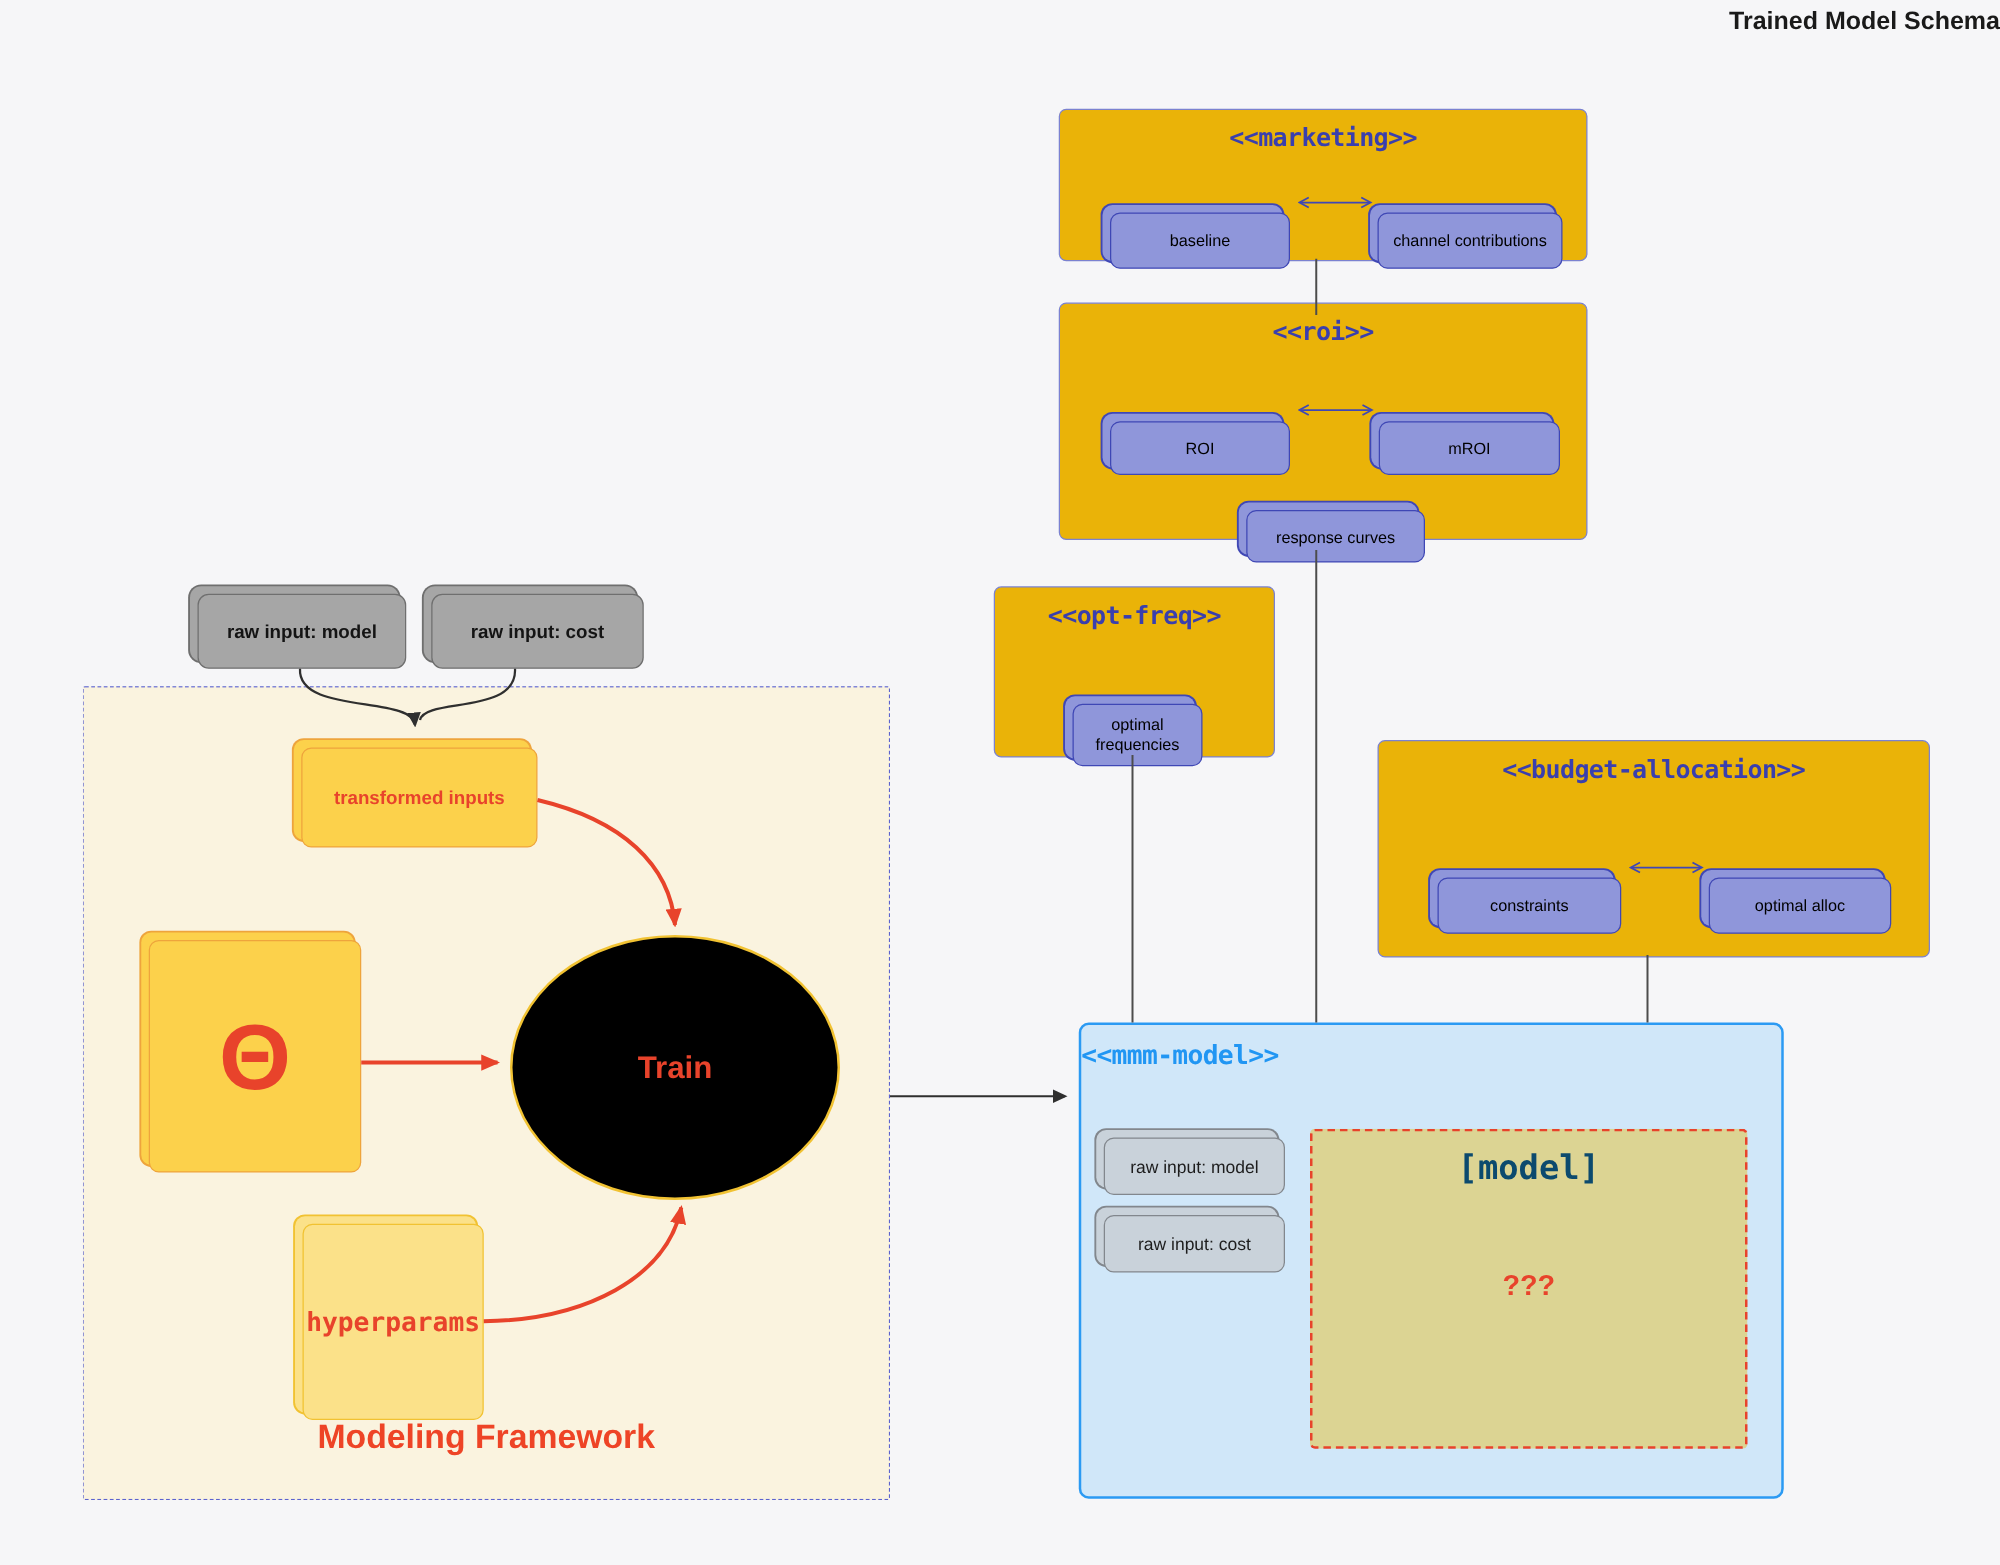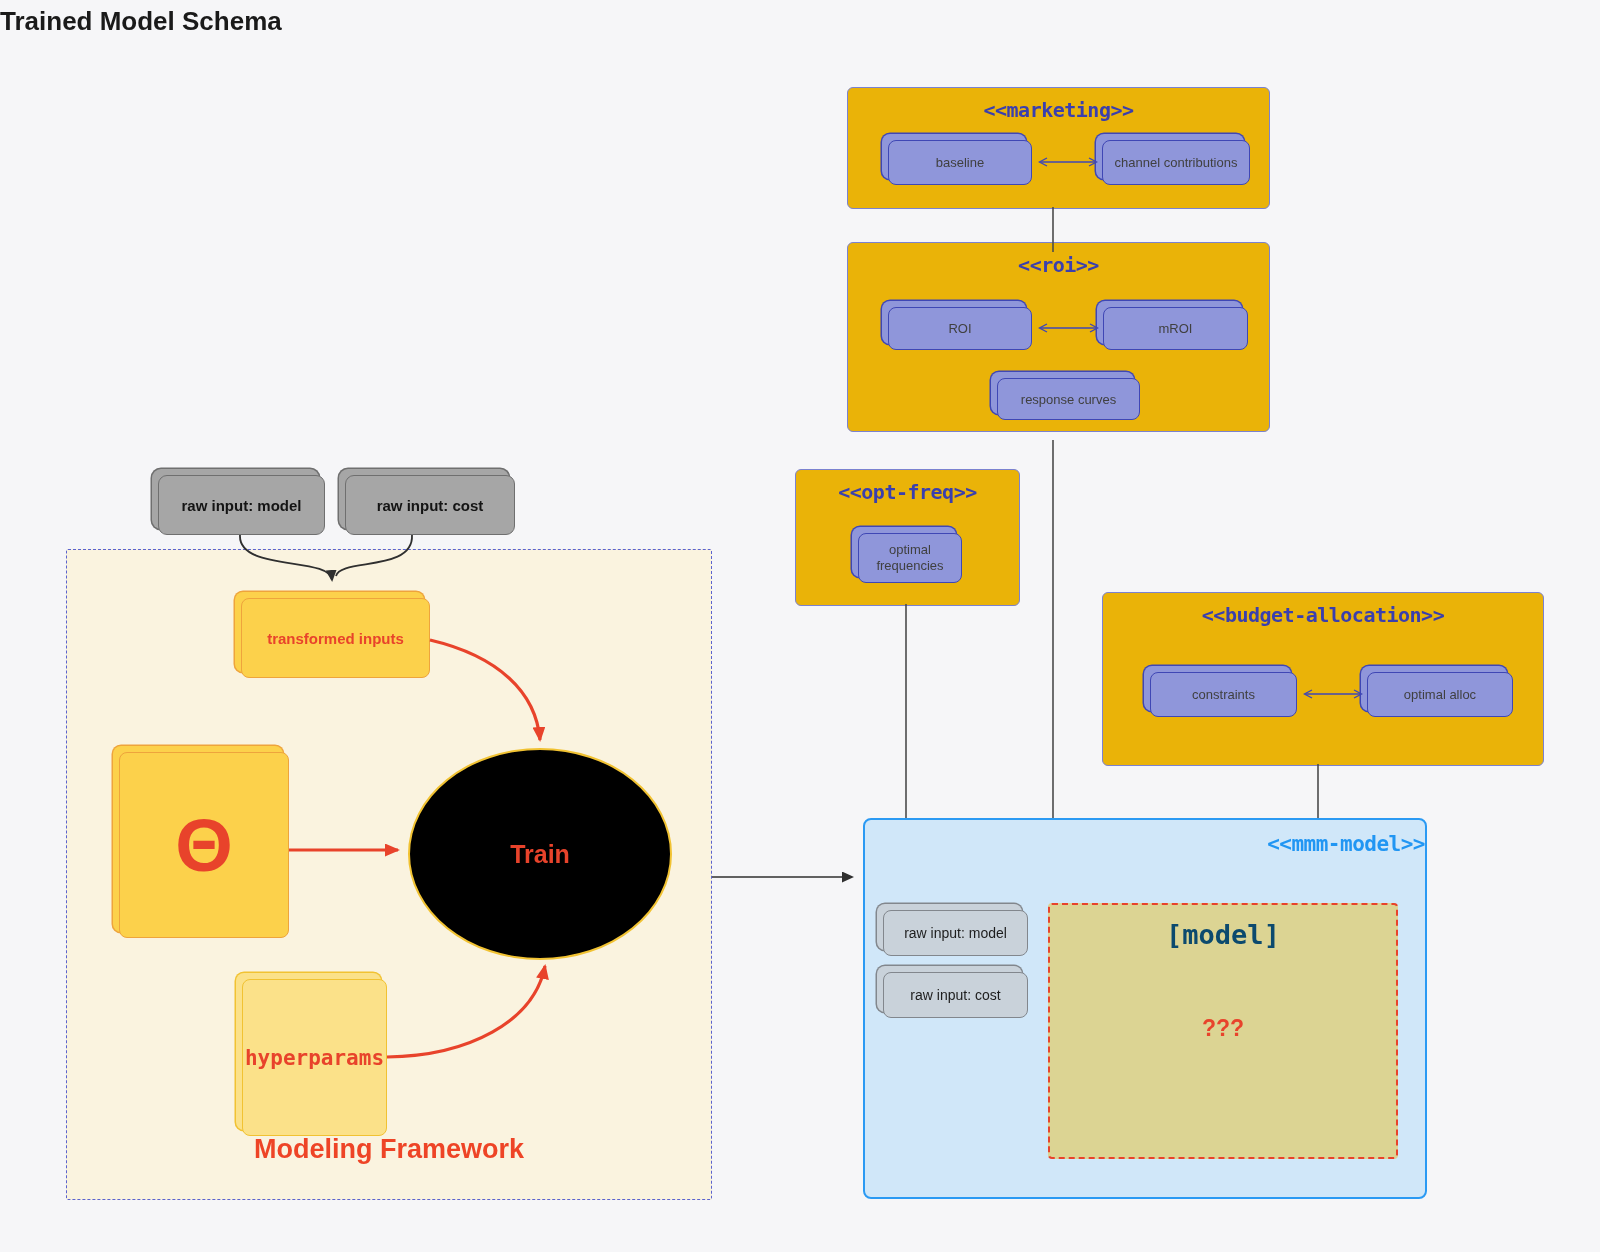--- a/index.html
+++ b/index.html
@@ -4,56 +4,56 @@
 <style>
   html,body{margin:0;padding:0;}
   body{
     width:1600px;height:1252px;position:relative;
     background:#f6f6f8;
     font-family:"Liberation Sans", sans-serif;
     overflow:hidden;
   }
   .abs{position:absolute;}
   .page-title{
-    left:0;top:6px;width:1600px;text-align:left;
-    font-size:26px;font-weight:bold;color:#1a1a1a;
+    left:0;top:6px;width:1600px;text-align:right;
+    font-size:20px;font-weight:bold;color:#1a1a1a;
   }
   
   .pgroup{
     background:#eab308;border:1.5px solid #7b82d0;border-radius:6px;
   }
   .pgroup-title{
     width:100%;text-align:center;
     font-family:"DejaVu Sans Mono", monospace;font-weight:bold;
     font-size:20px;color:#3a3fae;letter-spacing:-0.5px;
   }
   .mmm-group{
     background:#d0e7f9;border:2px solid #2b9af3;border-radius:8px;
   }
   .mmm-title{
-    width:100%;text-align:right;
+    width:100%;text-align:left;
     font-family:"DejaVu Sans Mono", monospace;font-weight:bold;
     font-size:21px;color:#2196f3;letter-spacing:-0.5px;
   }
   .framework{
     background:#faf3df;border:1.6px dashed #5b63cf;border-radius:2px;padding-left:37px;
   }
   .framework-label{
     left:0;bottom:34px;width:100%;text-align:center;
     font-size:27px;font-weight:bold;color:#ee4426;
   }
   
   .card{
     position:absolute;display:flex;align-items:center;justify-content:center;
     text-align:center;border-radius:8px;
     background:var(--f);border:1.5px solid var(--s);
     box-shadow:-6px -6px 0 0 var(--f), -6px -6px 0 1.5px var(--s);
     box-sizing:border-box;
   }
-  .p-card{--f:#8f96da;--s:#3f47b5;font-size:13px;color:#404040;}
+  .p-card{--f:#8f96da;--s:#3f47b5;font-size:13px;color:#000000;margin-top:30px;}
   .g-card{--f:#a6a6a6;--s:#6f6f6f;font-size:15px;font-weight:bold;color:#141414;border-radius:9px;}
   .bg-card{--f:#c9d2da;--s:#82878d;font-size:14px;color:#1d1d1d;}
   .y-card{--f:#fcd14b;--s:#eea43c;color:#e8432b;}
   .h-card{--f:#fbe189;--s:#f1c232;color:#e8432b;
     font-family:"DejaVu Sans Mono", monospace;font-weight:bold;font-size:21px;}
   .ellipse{
     position:absolute;border-radius:50%;
     background:#000000;border:2px solid #f1c232;
     display:flex;align-items:center;justify-content:center;
     font-size:25px;font-weight:bold;color:#e8432b;box-sizing:border-box;

